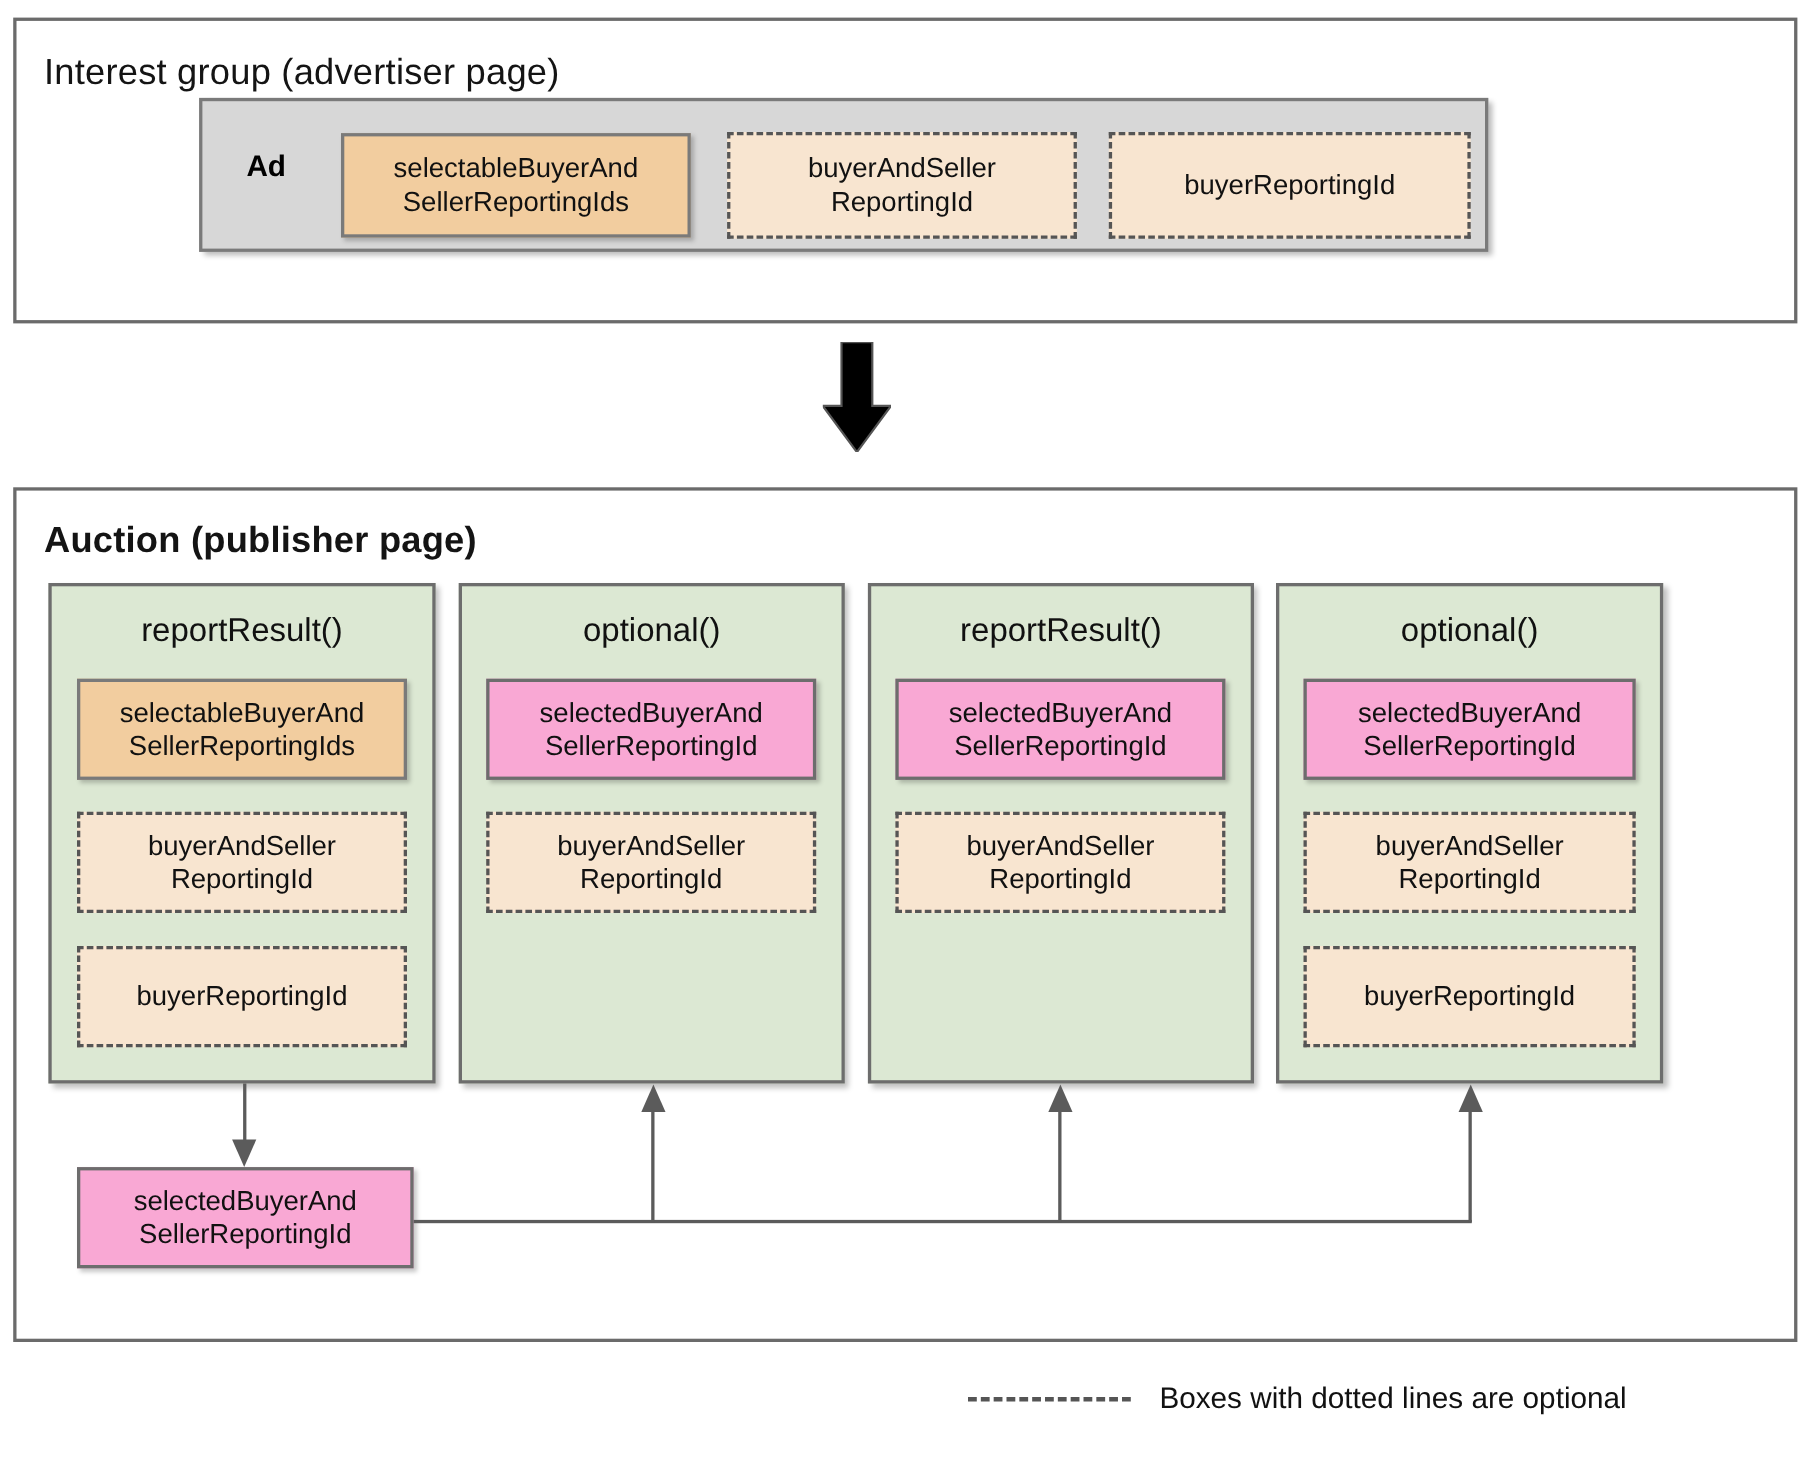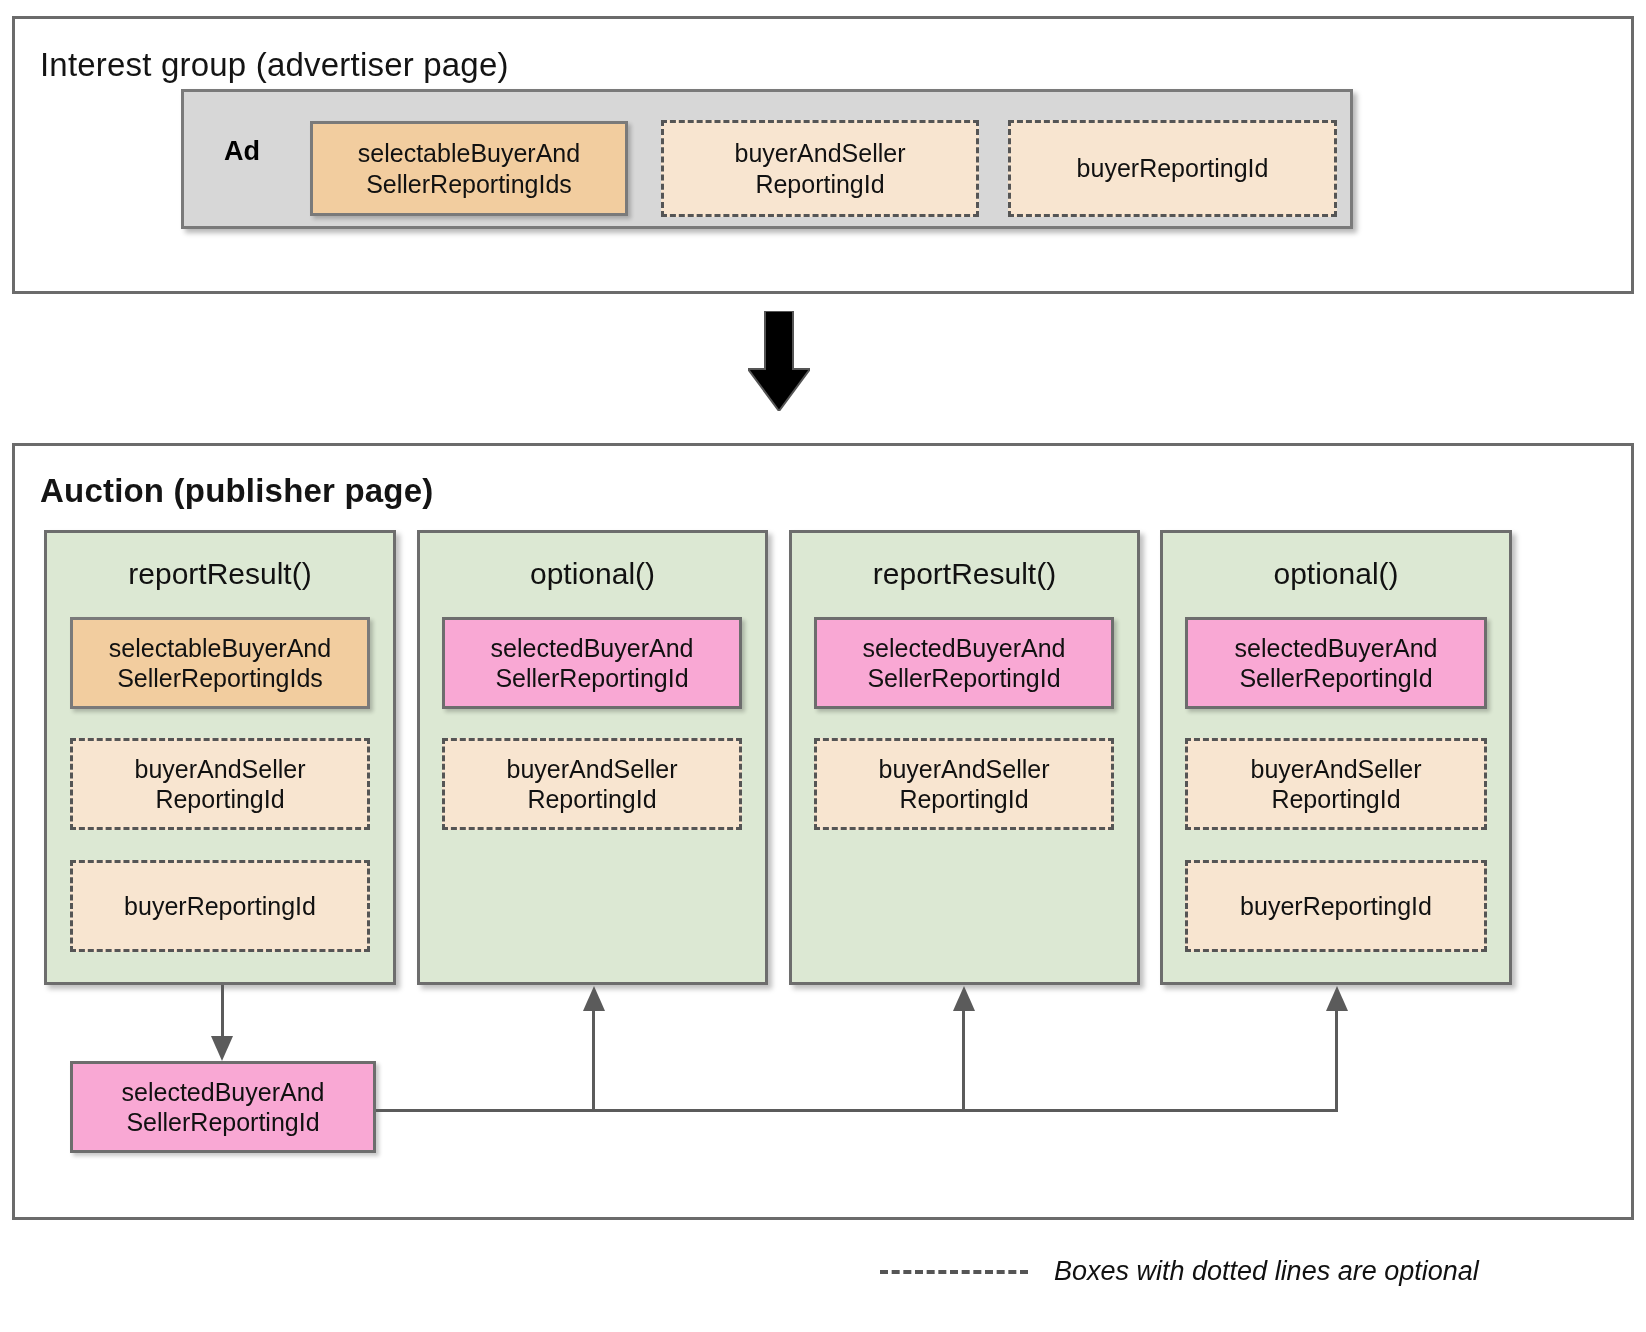--- a/index.html
+++ b/index.html
@@ -147,21 +147,21 @@
   
   #legend{
     position:absolute;left:880px;top:1256px;
     display:flex;align-items:center;gap:26px;
   }
   #legend-dash{
     width:148px;height:0;
     border-top:4px dashed #555;
   }
   #legend-text{
-    font-size:27px;font-style:italic;color:#111;white-space:nowrap;
+    font-size:27px;color:#111;white-space:nowrap;
   }
 </style>
 </head>
 <body>
 
 <div class="stage">
 
   <div class="frame" id="frame-ig">
     <div class="frame-title" id="title-ig">Interest group (advertiser page)</div>
   </div>

